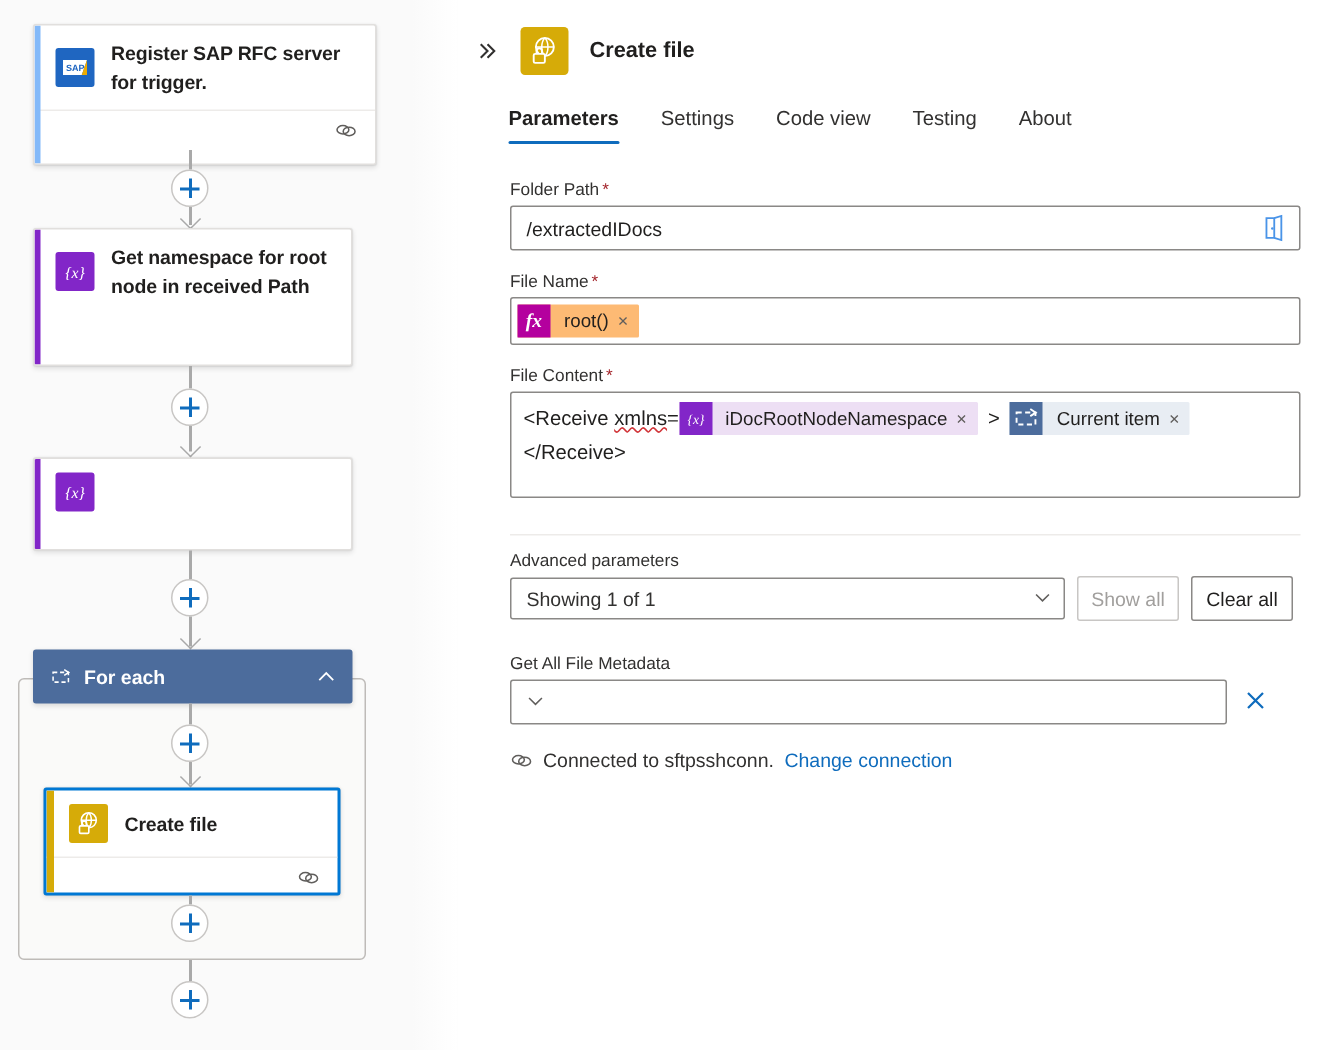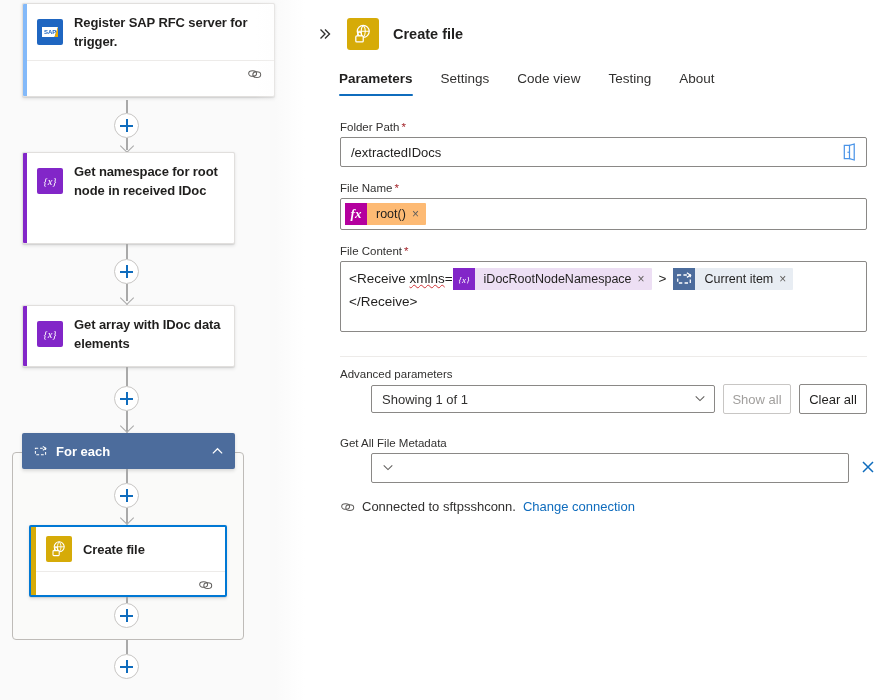--- a/index.html
+++ b/index.html
@@ -56,21 +56,21 @@
 
   .sq-icon {
     width: 26px; height: 26px; border-radius: 2px;
     flex: 0 0 26px;
     display: flex; align-items: center; justify-content: center;
     position: relative;
   }
   .sq-icon svg { display: block; }
 
   
-  #node-trigger { left: 22px; top: 3px; width: 253px; height: 94px; }
+  #node-trigger { left: 22px; top: 16px; width: 229px; height: 94px; }
   #node-ns      { left: 22px; top: 152px; width: 213px; height: 92px; }
   #node-array   { left: 22px; top: 305px; width: 213px; height: 62px; }
   #node-create  { left: 29px; top: 525px; width: 198px; height: 72px;
                   border: 2px solid #0078d4; }
 
   
   #foreach-body {
     position: absolute; left: 12px; top: 452px;
     width: 232px; height: 188px;
     border: 1px solid #bebbb8;
@@ -215,21 +215,21 @@
   }
 
   .divider { border-top: 1px solid #edebe9; margin: 8px 0 11px 0; }
 
   .adv-label { font-size: 11.5px; color: #323130; margin-bottom: 4px; }
   .adv-row { display: flex; align-items: center; gap: 8px; }
   .dropdown {
     border: 1px solid #8a8886; border-radius: 2px;
     height: 28px; display: flex; align-items: center;
     padding: 0 8px 0 10px; box-sizing: border-box;
-    font-size: 13px; color: #323130; background: #fff; margin-left: 31px;
+    font-size: 13px; color: #323130; background: #fff;
   }
   .dropdown .dd-val { flex: 1; }
   .chev { color: #605e5c; font-size: 11px; line-height: 1; }
   .btn {
     height: 28px; min-width: 66px;
     border: 1px solid #8a8886; border-radius: 2px;
     background: #ffffff;
     font-size: 13px; color: #201f1e;
     display: flex; align-items: center; justify-content: center;
     font-family: "Liberation Sans", sans-serif;
@@ -283,38 +283,37 @@
     <div class="arrow-head" style="left:122px; top:141px;"></div>
 
     <div class="node" id="node-ns">
       <div class="stripe" style="background:#8226c8"></div>
       <div class="node-head">
         <span class="sq-icon" style="background:#8226c8">
           <svg width="22" height="22" viewBox="0 0 22 22">
             <text x="11" y="15" text-anchor="middle" font-size="10.5" fill="#ffffff" font-family="Liberation Serif, serif" font-style="italic">{x}</text>
           </svg>
         </span>
-        <span class="node-title">Get namespace for root node in received IDoc</span>
+        <span class="node-title">Get namespace for root node in received Path</span>
       </div>
     </div>
 
     <div class="conn-line" style="left:126px; top:244px; height:15px;"></div>
     <div class="plus-btn" style="left:114px; top:259px;"></div>
     <div class="conn-line" style="left:126px; top:284px; height:17px;"></div>
     <div class="arrow-head" style="left:122px; top:293px;"></div>
 
     <div class="node" id="node-array">
       <div class="stripe" style="background:#8226c8"></div>
       <div class="node-head">
         <span class="sq-icon" style="background:#8226c8">
           <svg width="22" height="22" viewBox="0 0 22 22">
             <text x="11" y="15" text-anchor="middle" font-size="10.5" fill="#ffffff" font-family="Liberation Serif, serif" font-style="italic">{x}</text>
           </svg>
         </span>
-        <span class="node-title">Get array with IDoc data elements</span>
       </div>
     </div>
 
     <div class="conn-line" style="left:126px; top:367px; height:19px;"></div>
     <div class="plus-btn" style="left:114px; top:386px;"></div>
     <div class="conn-line" style="left:126px; top:411px; height:20px;"></div>
     <div class="arrow-head" style="left:122px; top:421px;"></div>
 
     <div id="foreach-body"></div>
     <div id="foreach-head">

